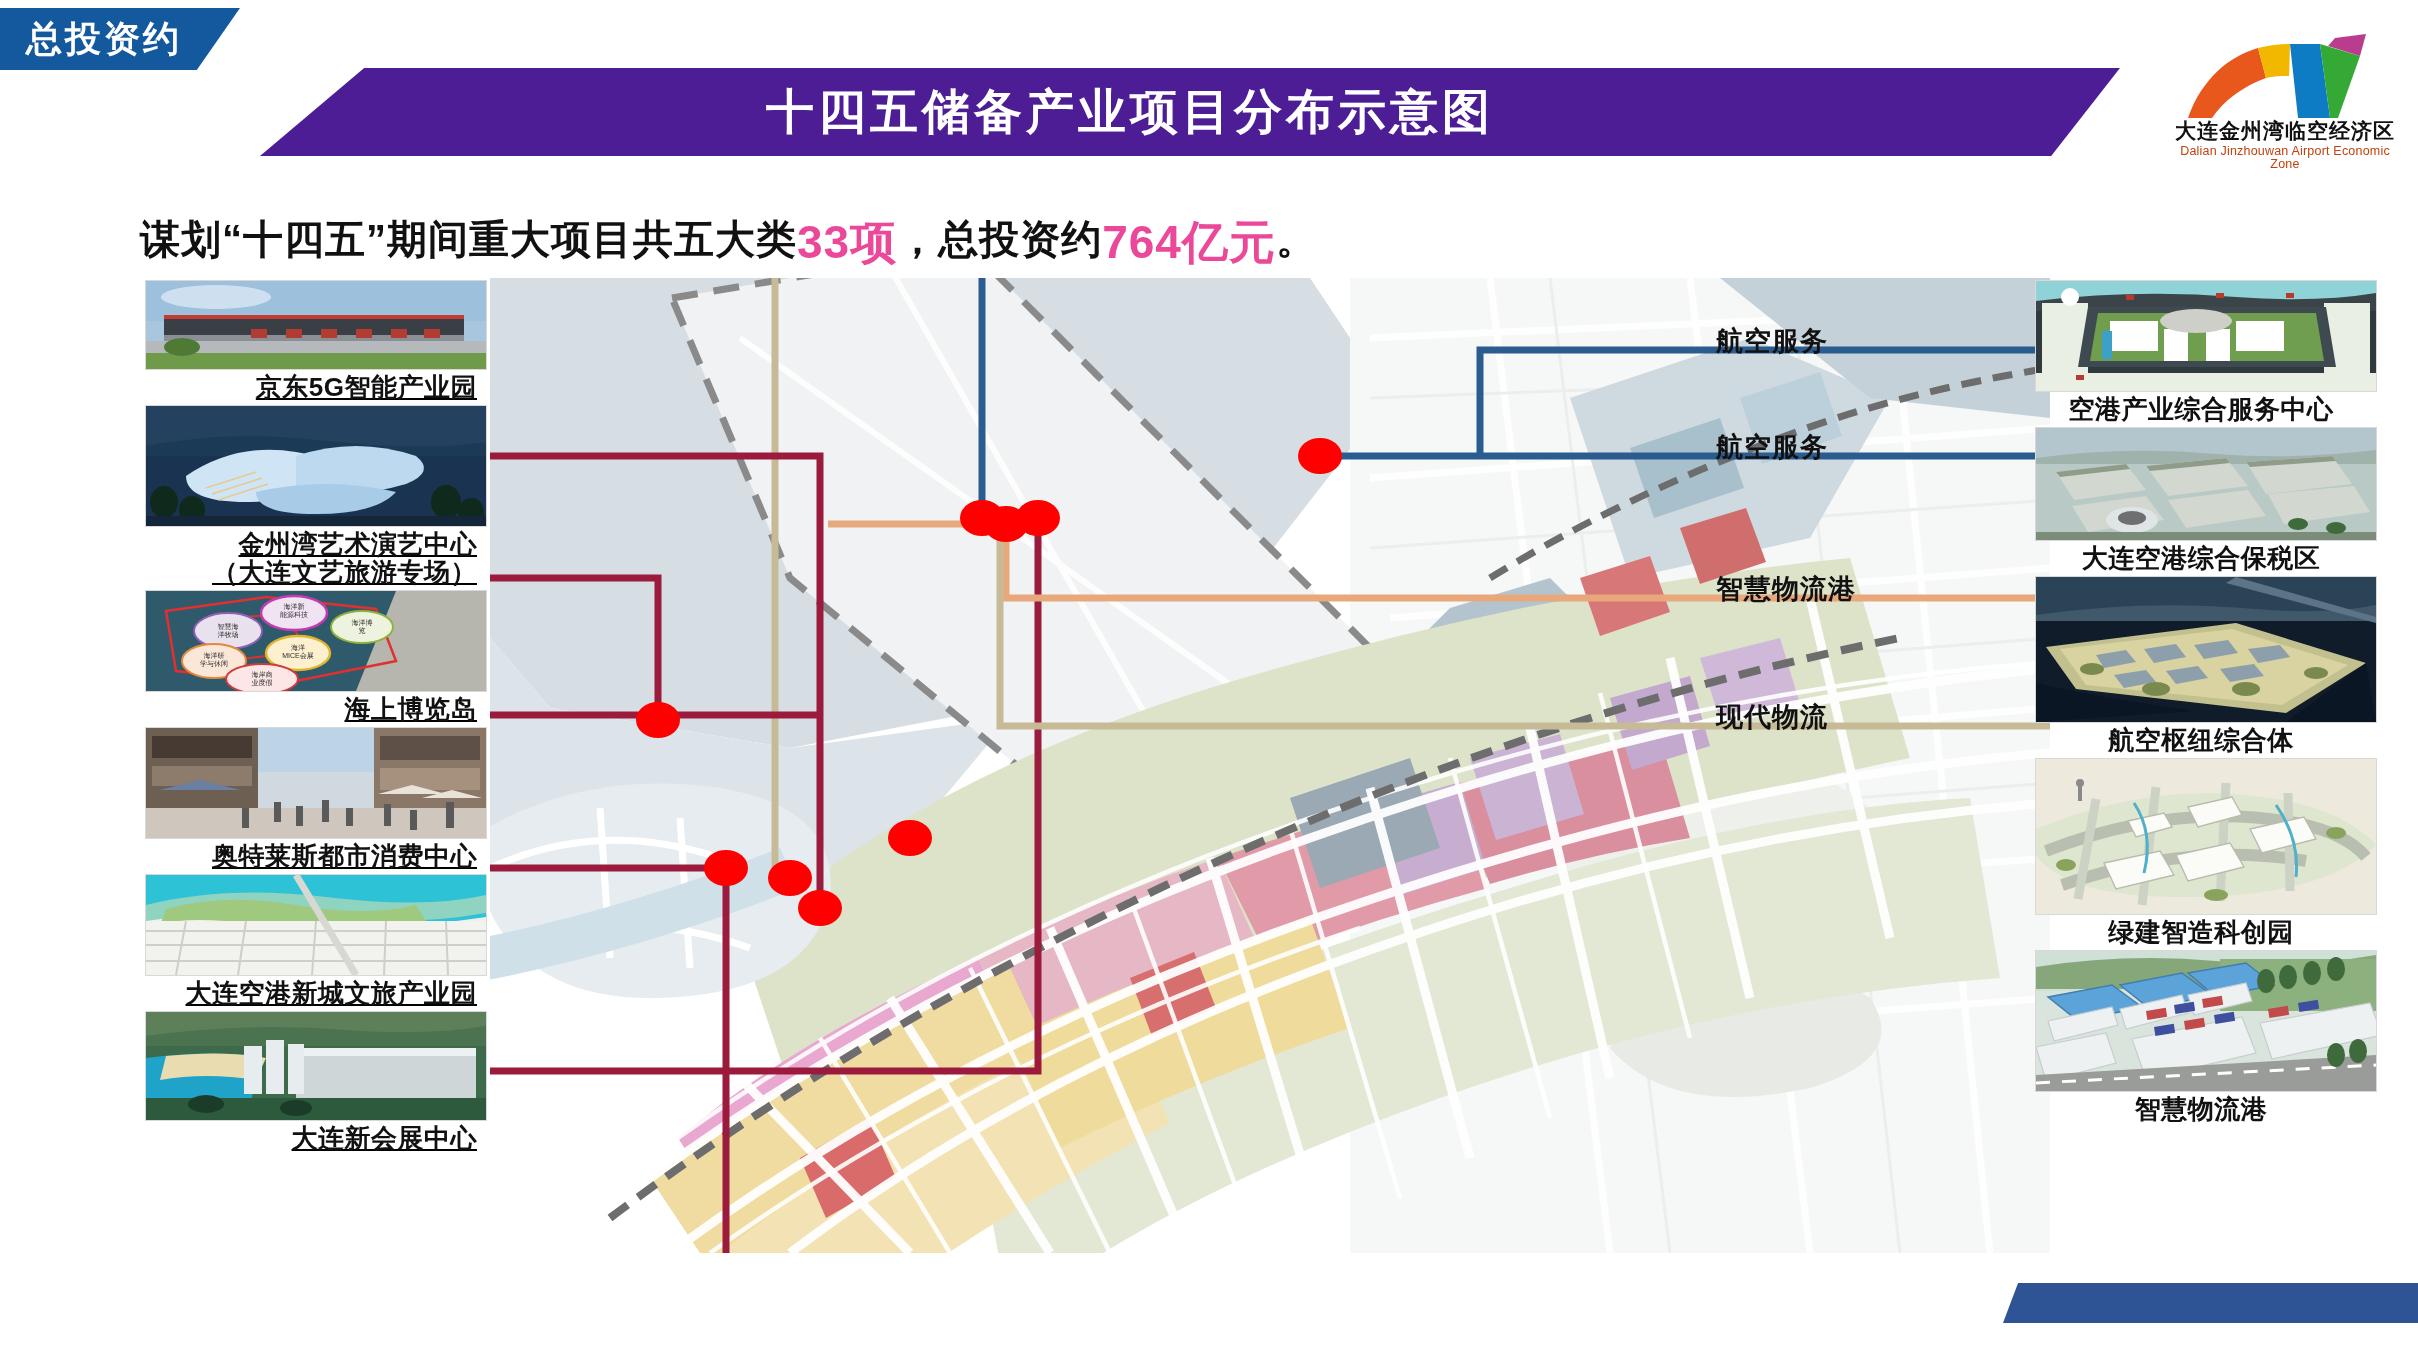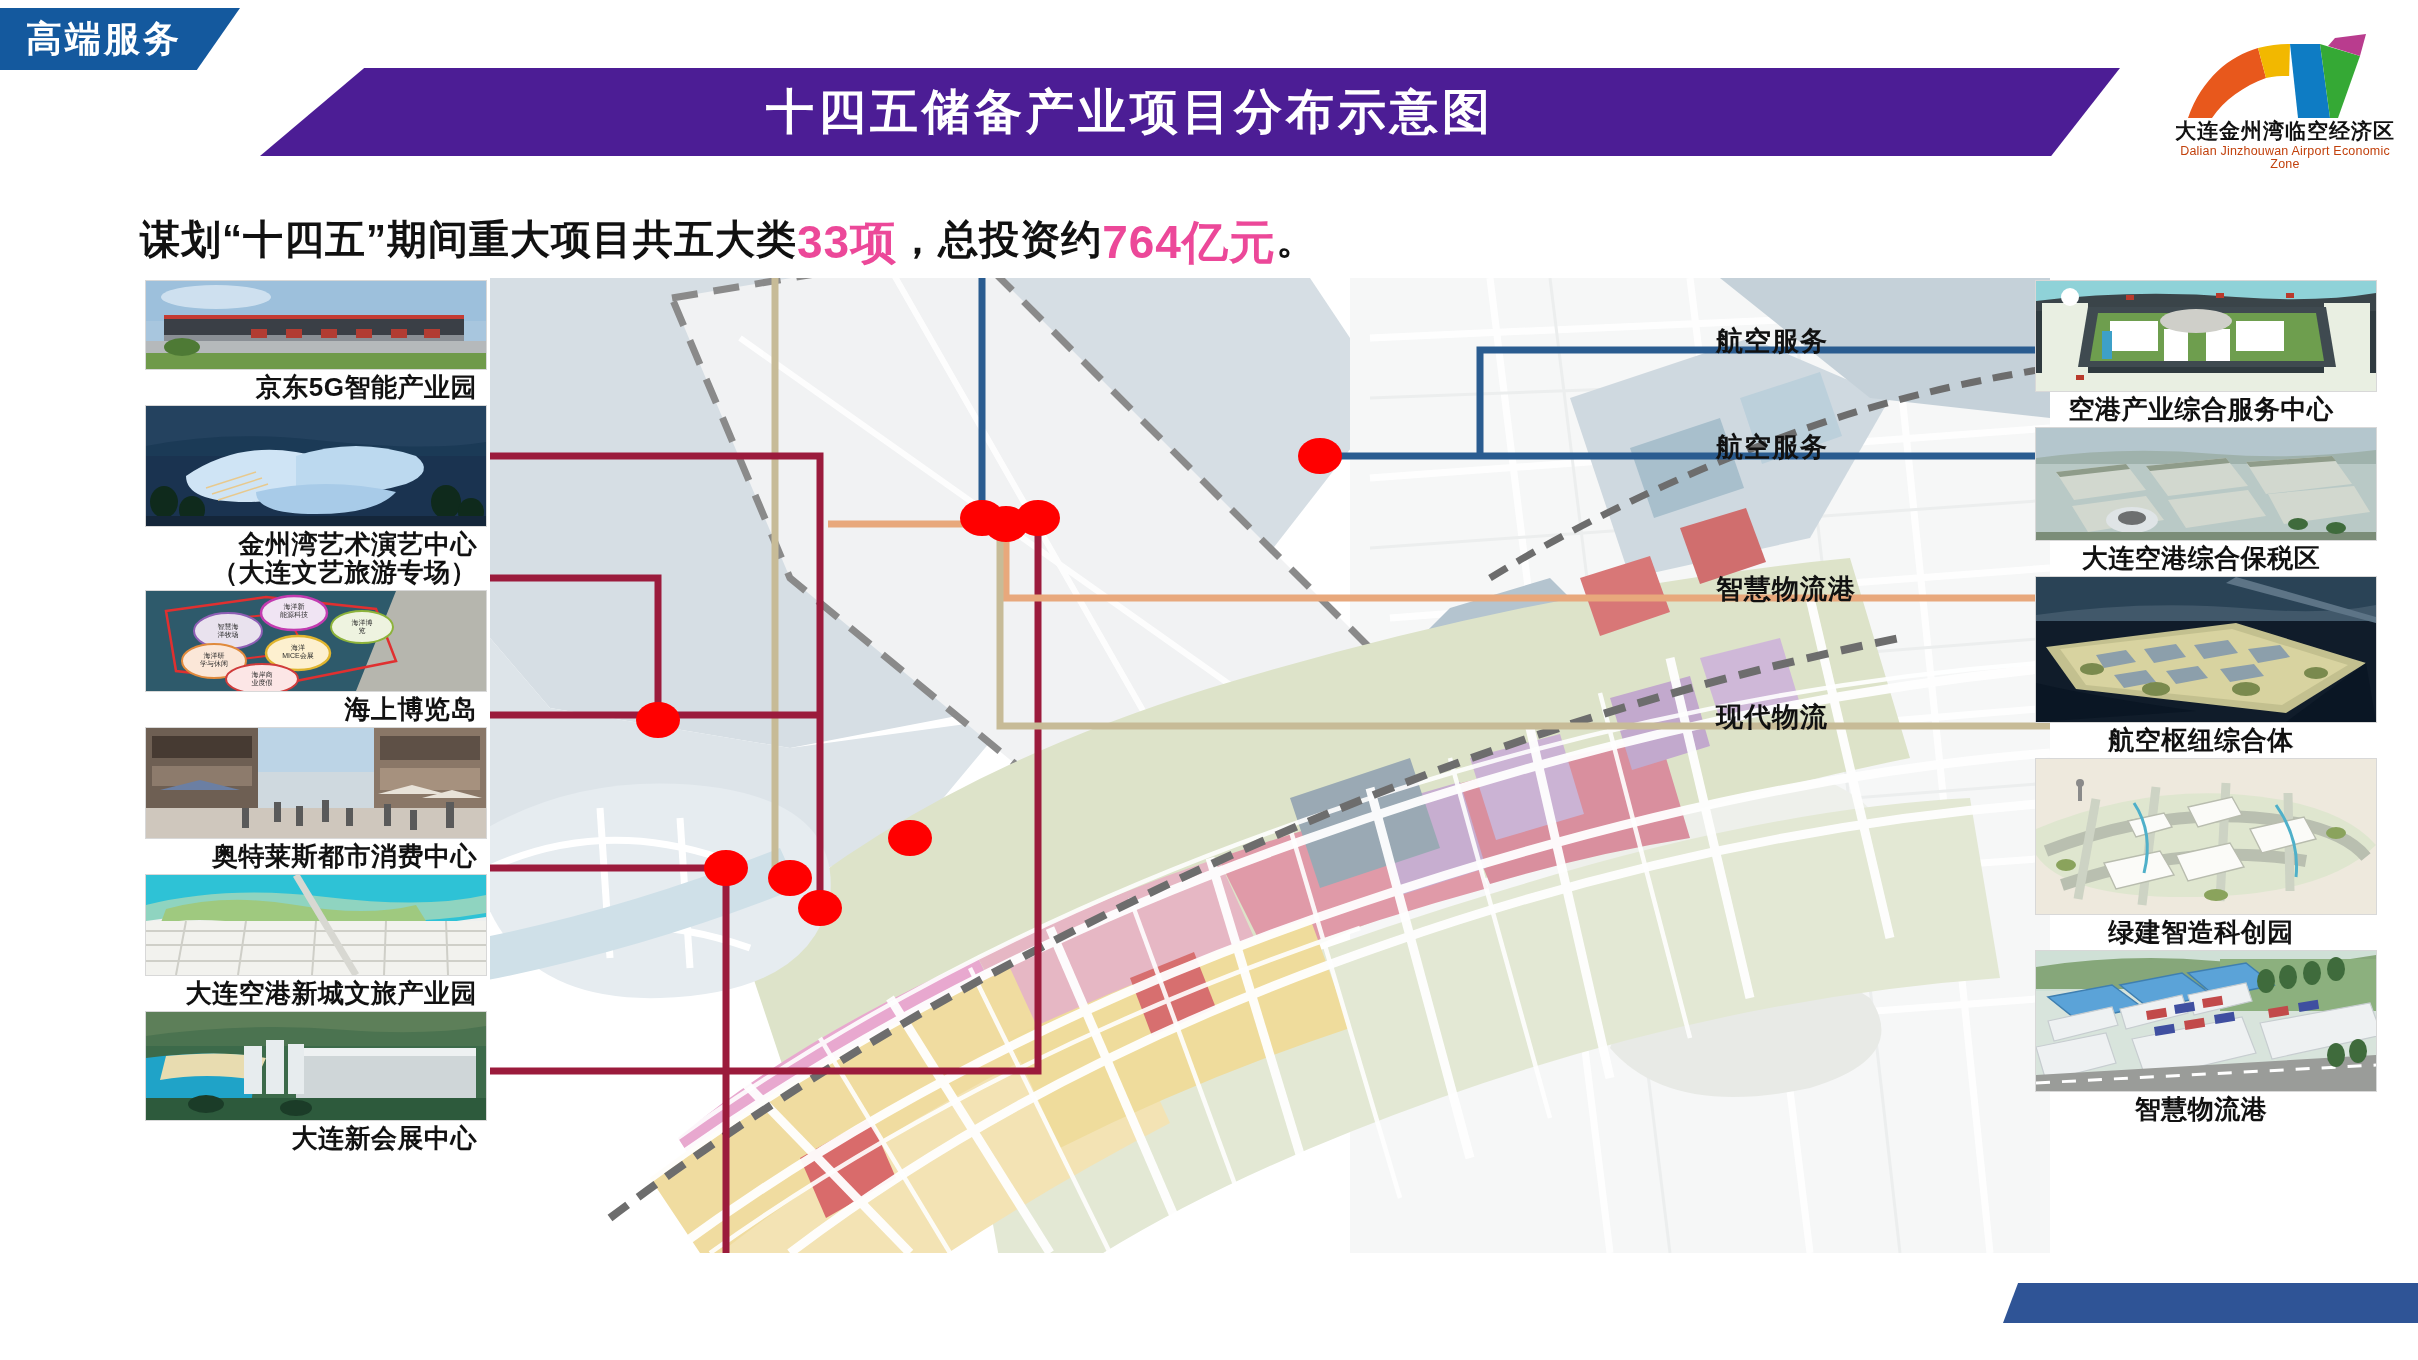--- a/index.html
+++ b/index.html
@@ -50,21 +50,21 @@
   }
   #subtitle .hl{color:#ec4899;font-size:46px;font-weight:800;}
   
   #map{
     position:absolute;left:490px;top:278px;width:1560px;height:975px;
     overflow:hidden;background:#fff;
   }
   #map svg{position:absolute;left:0;top:0;}
   
   .photo-col{position:absolute;width:340px;}
-  #col-left{left:145px;top:280px;}
+  #col-left{left:145px;top:280px;text-decoration:underline;}
   #col-right{left:2035px;top:280px;}
   .photo-card{position:relative;width:340px;margin-bottom:0;}
   .photo-frame{
     width:340px;border:1px solid #d8d8d8;overflow:hidden;position:relative;
     background:#cfd7dd;
   }
   .photo-frame svg{display:block;}
   .photo-cap{
     font-size:26px;font-weight:700;color:#111;line-height:1.08;
     letter-spacing:.5px;text-align:right;padding:3px 8px 4px 0;white-space:nowrap;
@@ -81,21 +81,21 @@
     background:#2F5496;
     clip-path:polygon(3.6% 0,100% 0,100% 100%,0 100%);
   }
 </style>
 </head>
 <body>
 
 <div id="header">
 
   <div class="tab-badge">
-    <span>高端服务</span>
+    <span>总投资约</span>
   </div>
 
   <div class="title-bar">
     <span>十四五储备产业项目分布示意图</span>
   </div>
 
   <div id="logo">
     <svg width="230" height="92" viewBox="0 0 230 92">
 
       <path d="M18 86 C32 46 60 24 88 16 L96 46 C74 54 54 68 42 86 Z" fill="#E8581C"></path>

